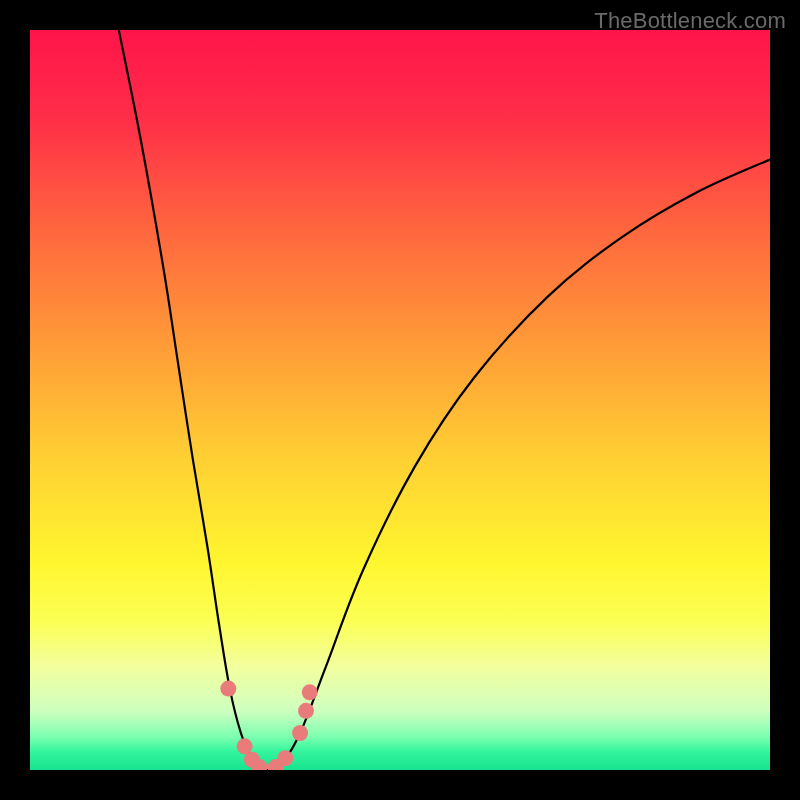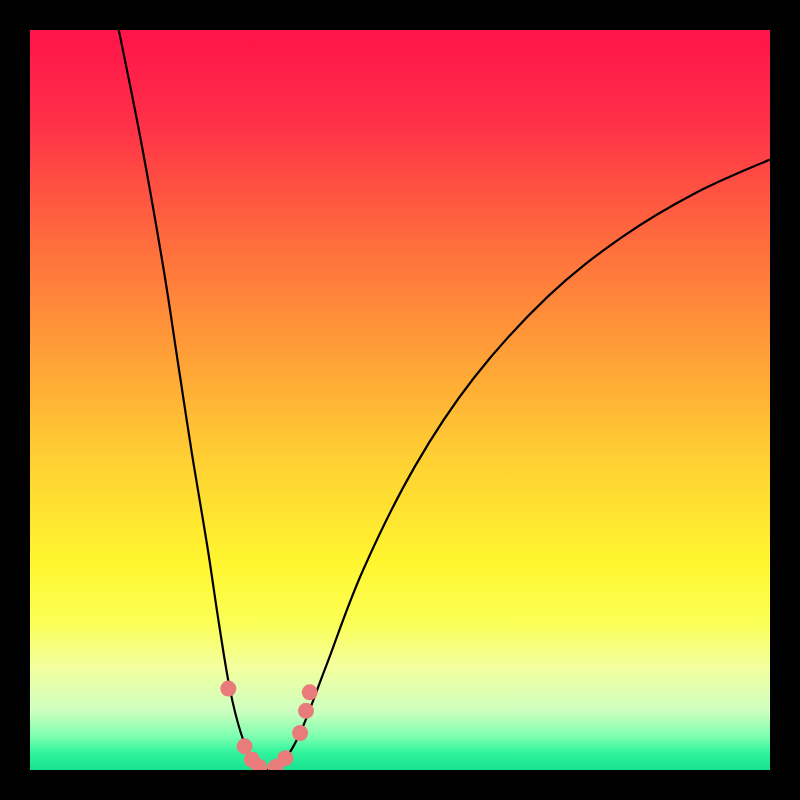--- a/index.html
+++ b/index.html
@@ -93,14 +93,15 @@
           <circle cx="245.68" cy="737.04" r="8" class="data-point"></circle>
           <circle cx="255.30" cy="728.16" r="8" class="data-point"></circle>
           <circle cx="270.10" cy="703.00" r="8" class="data-point"></circle>
           <circle cx="276.02" cy="680.80" r="8" class="data-point"></circle>
           <circle cx="279.72" cy="662.30" r="8" class="data-point"></circle>
         </g>
     </svg>
 
   </div>
 
+  <div class="watermark">TheBottleneck.com</div>
 
 </div>
 
 </body></html>

